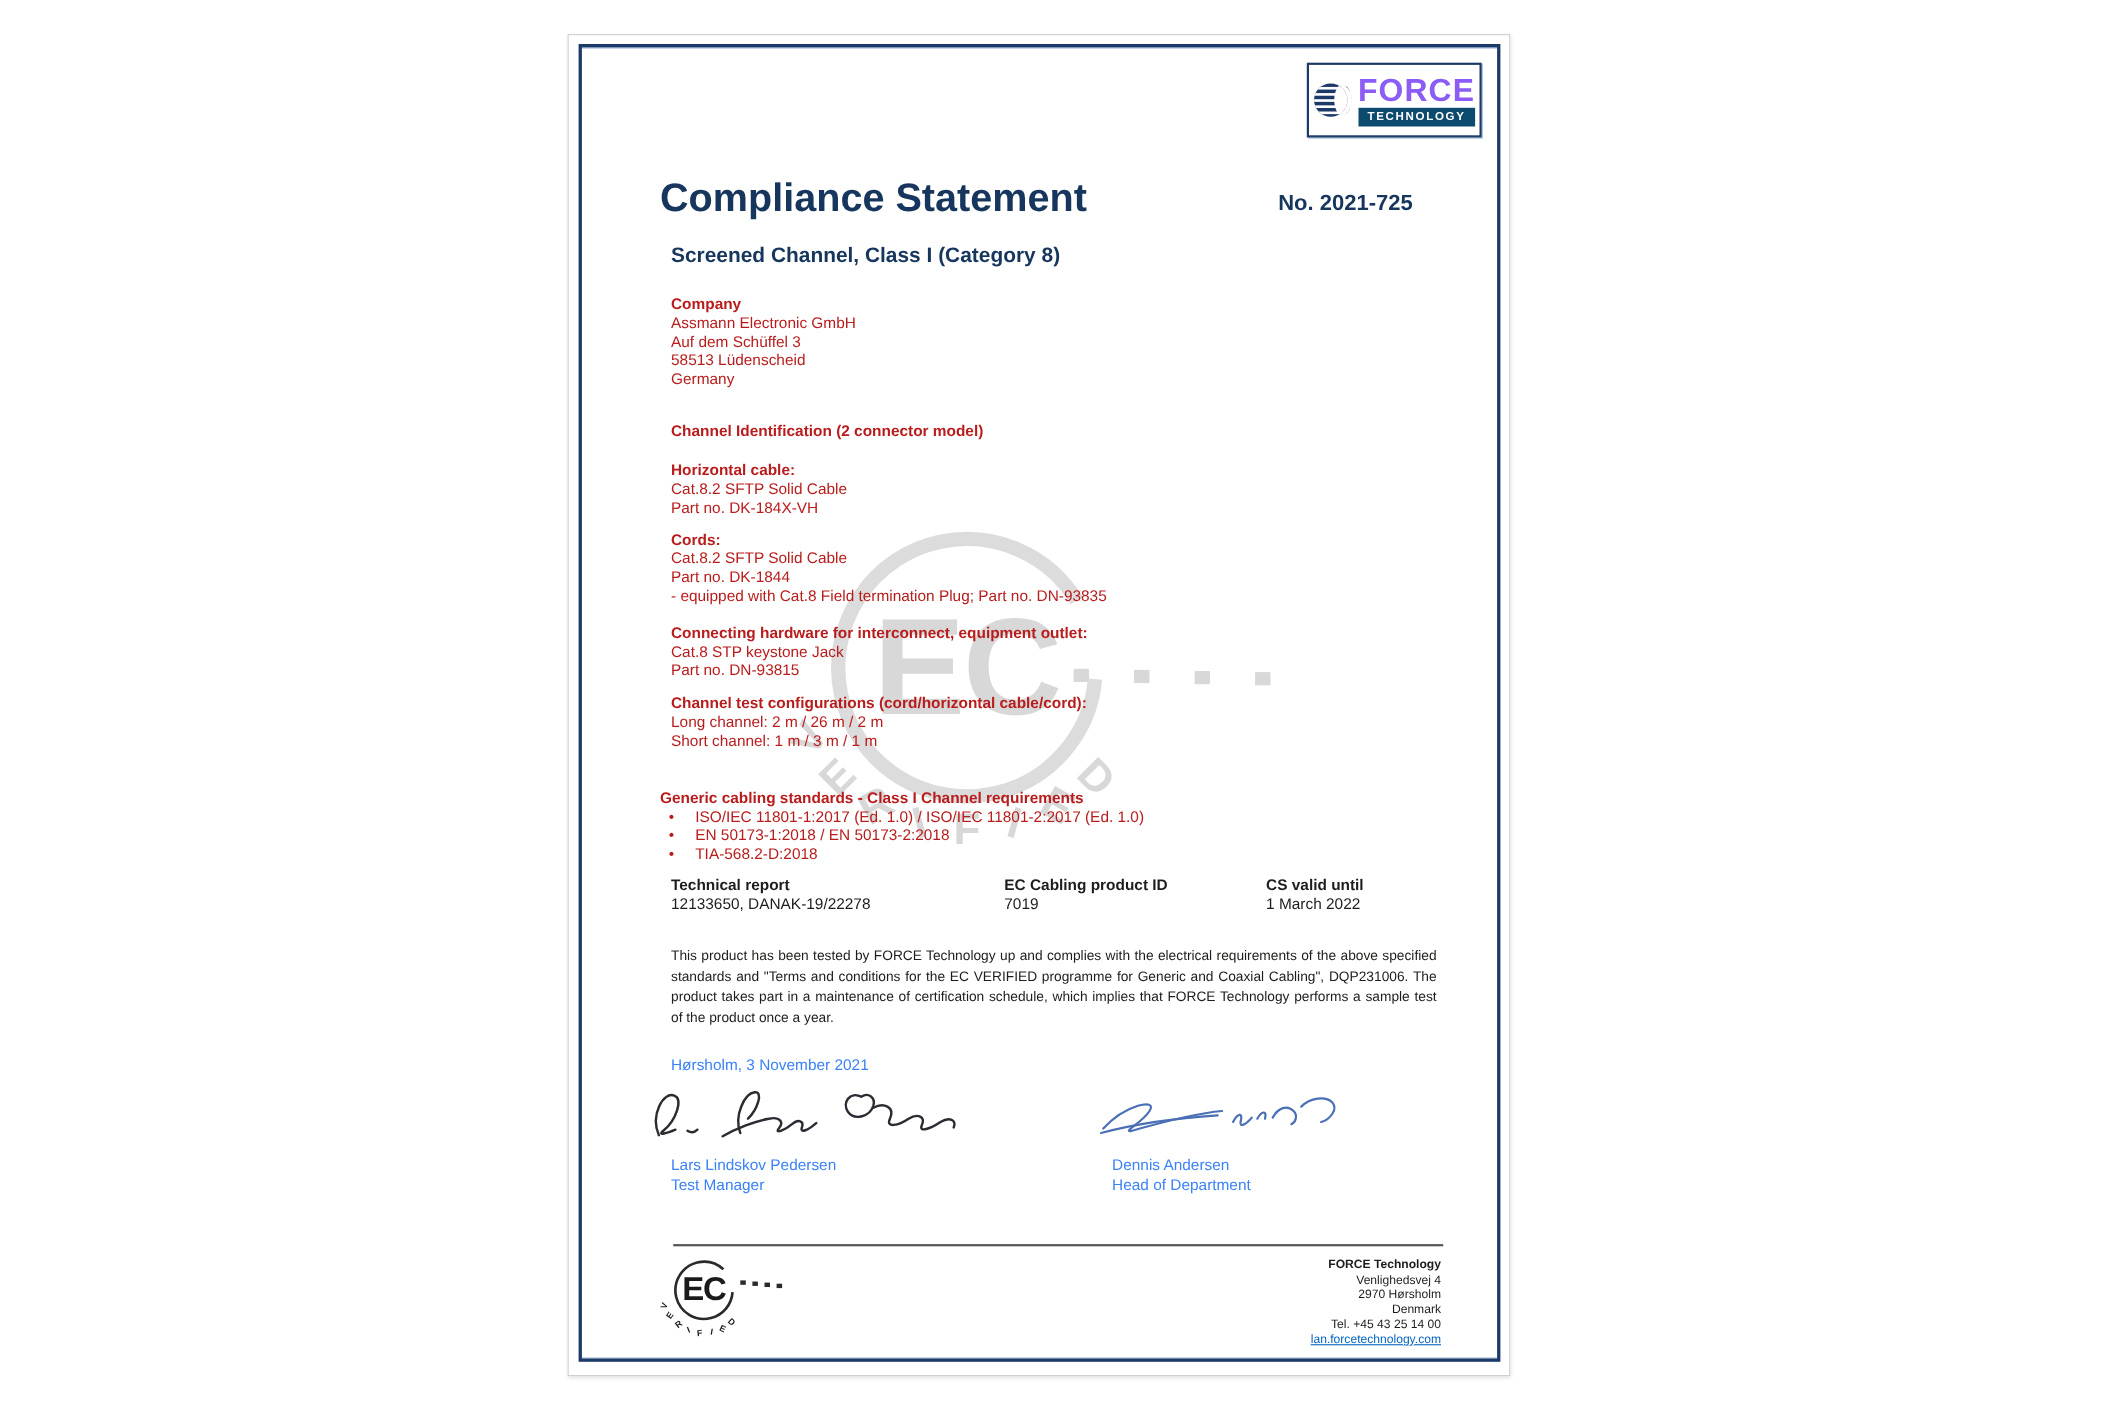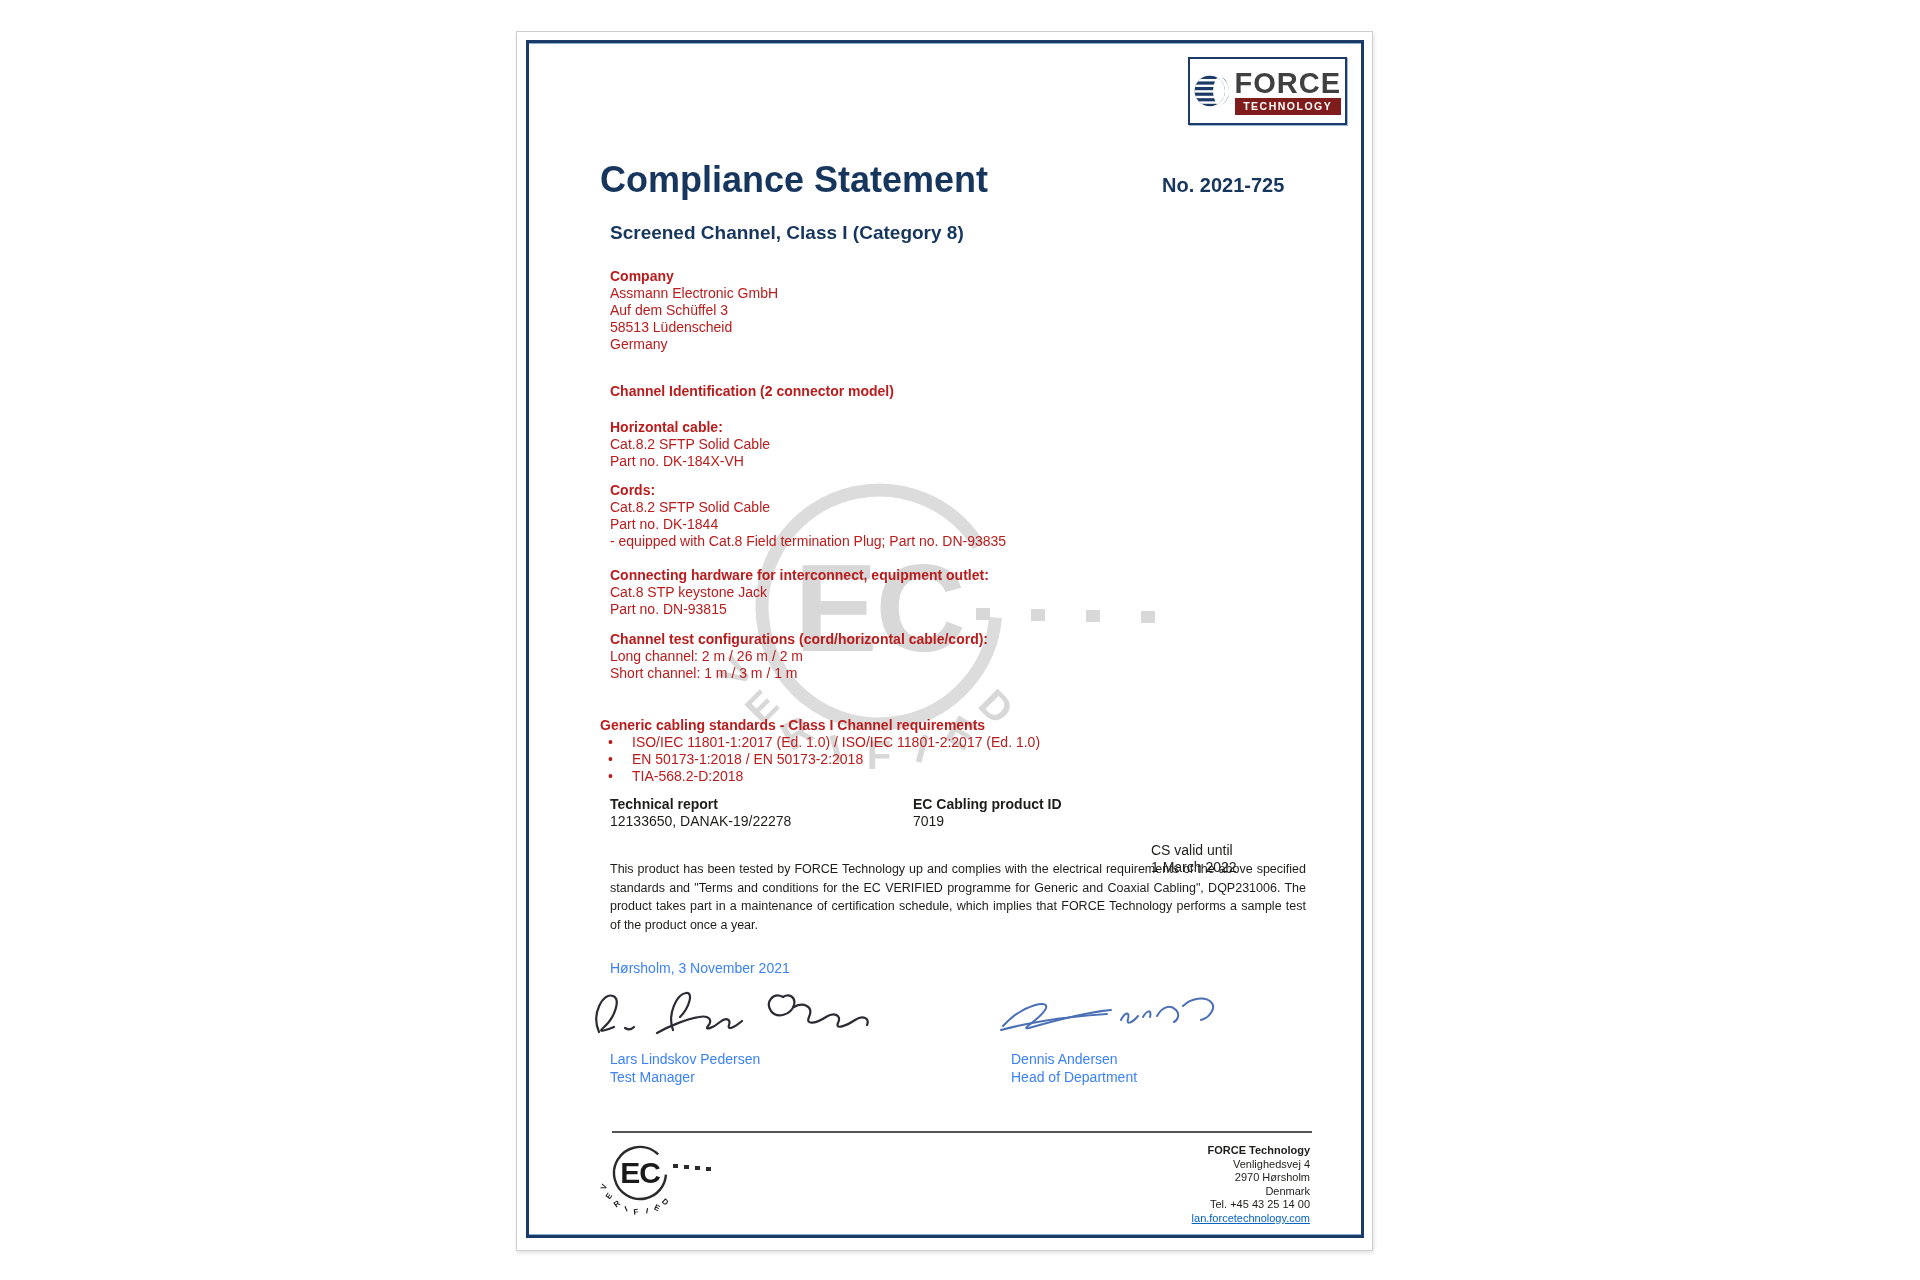--- a/index.html
+++ b/index.html
@@ -17,23 +17,23 @@
   .wm-ec { position:absolute; left:362px; top:575px; transform:translate(-50%,-50%);
     font-size:125px; font-weight:bold; color:#d8d8d8; letter-spacing:-2px; }
   .wm-letter { position:absolute; font-size:40px; font-weight:bold; color:#d8d8d8; }
   .wm-dot { position:absolute; width:14px; height:12px; background:#d8d8d8; }
 
   
   .logo { position:absolute; left:671px; top:25px; width:159px; height:68px;
     border:2px solid #1c3a68; background:#fff; display:flex; align-items:center;
     padding:3px 4px 3px 3px; box-shadow:1px 1px 0 #9db8d9; }
   .logo-right { display:flex; flex-direction:column; justify-content:center; flex:1; }
-  .logo-word { color:#404040; font-weight:bold; font-size:29px; letter-spacing:1px;
+  .logo-word { color:#8b5cf6; font-weight:bold; font-size:29px; letter-spacing:1px;
     line-height:30px; font-family:"Liberation Sans",sans-serif; }
-  .logo-bar { background:#7f1d1d; color:#fff; font-weight:bold; font-size:10.5px;
+  .logo-bar { background:#0c4a6e; color:#fff; font-weight:bold; font-size:10.5px;
     letter-spacing:1.5px; text-align:center; padding:2px 0 3px 0; }
 
   
   .abs { position:absolute; z-index:2; }
   .title { font-size:36px; font-weight:bold; color:#17365d; letter-spacing:0; }
   .cert-no { font-size:20px; font-weight:bold; color:#17365d; }
   .subtitle { font-size:19px; font-weight:bold; color:#17365d; }
   .body-block { font-size:14px; line-height:17px; color:#b91c1c; }
   .body-block .hd { font-weight:bold; }
   .bullet-line { display:flex; }
@@ -164,21 +164,21 @@
     <div class="abs cols" style="left:93px; top:764px; width:700px;">
       <div style="width:303px;">
         <div class="hd" style="font-weight:bold;">Technical report</div>
         <div>12133650, DANAK-19/22278</div>
       </div>
       <div style="width:238px;">
         <div style="font-weight:bold;">EC Cabling product ID</div>
         <div>7019</div>
       </div>
       <div style="flex:1;">
-        <div style="font-weight:normal;margin-top:46px;">CS valid until</div>
+        <div style="font-weight:bold;">CS valid until</div>
         <div>1 March 2022</div>
       </div>
     </div>
 
     <div class="abs statement" style="left:93px; top:828px; width:696px;">This product has been tested by FORCE Technology up and complies with the electrical requirements of the above specified standards and "Terms and conditions for the EC VERIFIED programme for Generic and Coaxial Cabling", DQP231006. The product takes part in a maintenance of certification schedule, which implies that FORCE Technology performs a sample test of the product once a year.</div>
 
     <div class="abs sig-name" style="left:93px; top:928px;">Hørsholm, 3 November 2021</div>
 
     <svg class="abs" style="left:70px; top:952px;" width="310" height="62" viewBox="0 0 310 62">
       <g fill="none" stroke="#2b2b33" stroke-width="2.2" stroke-linecap="round">

